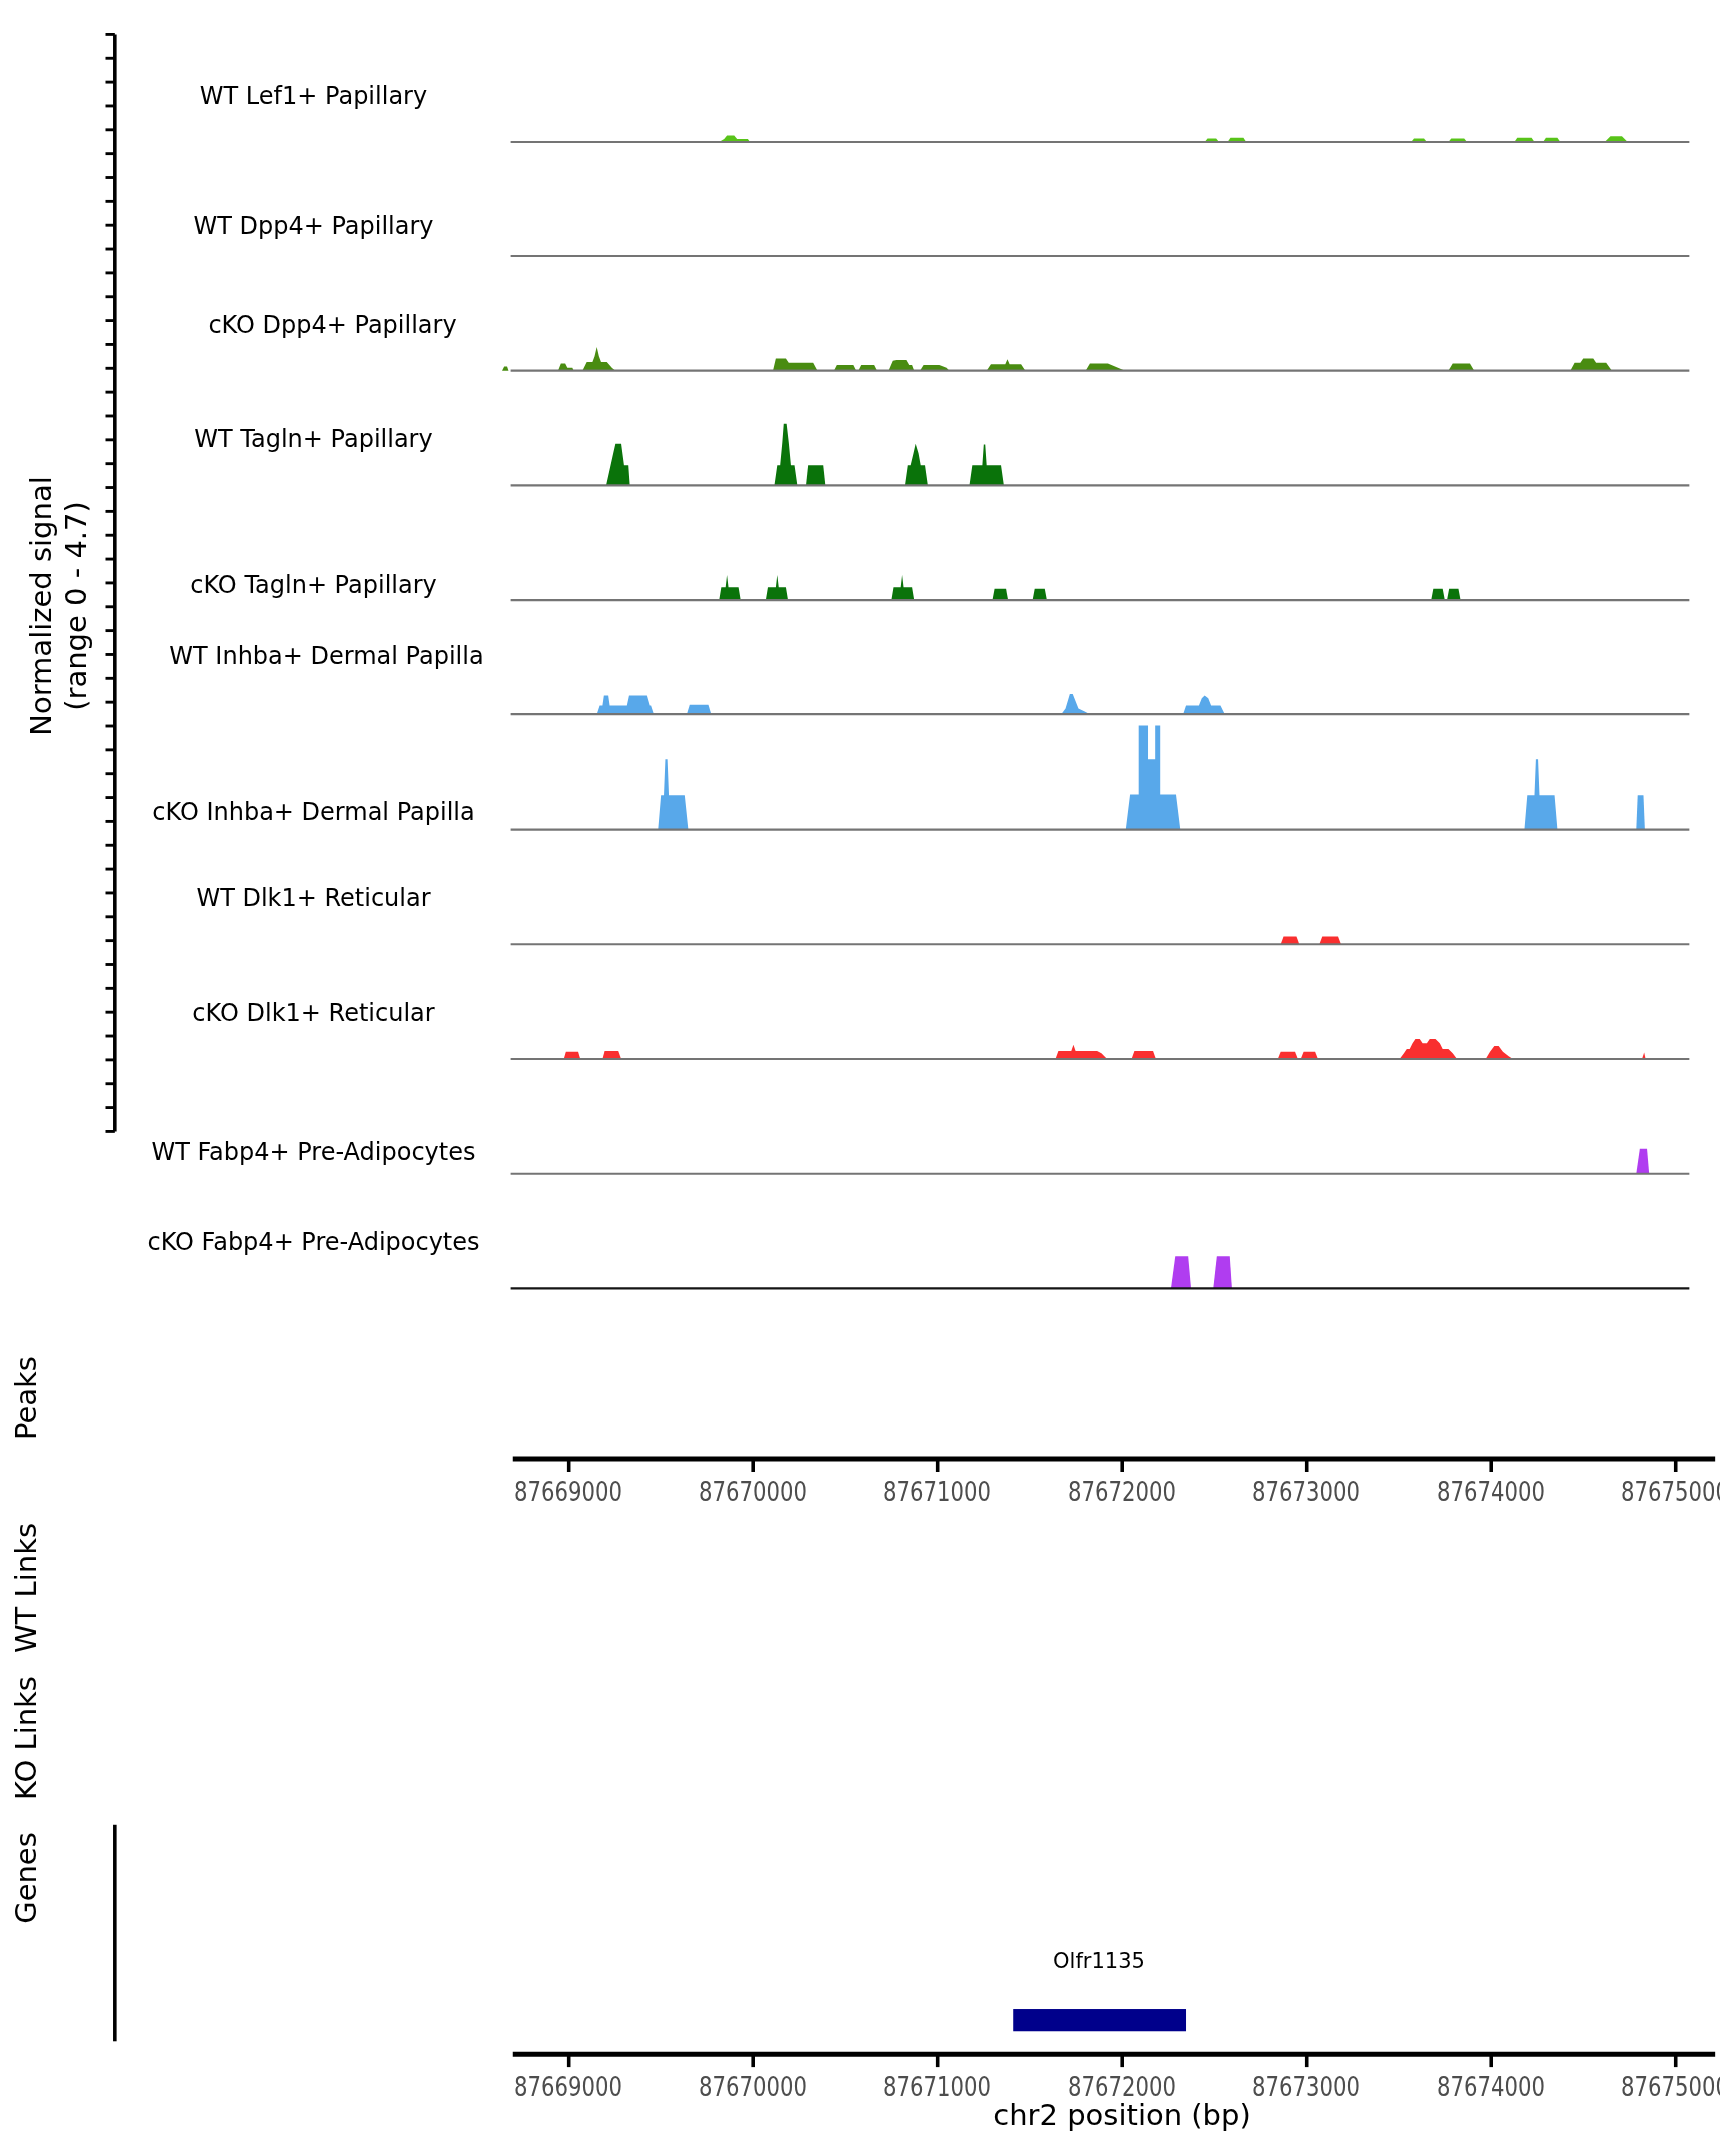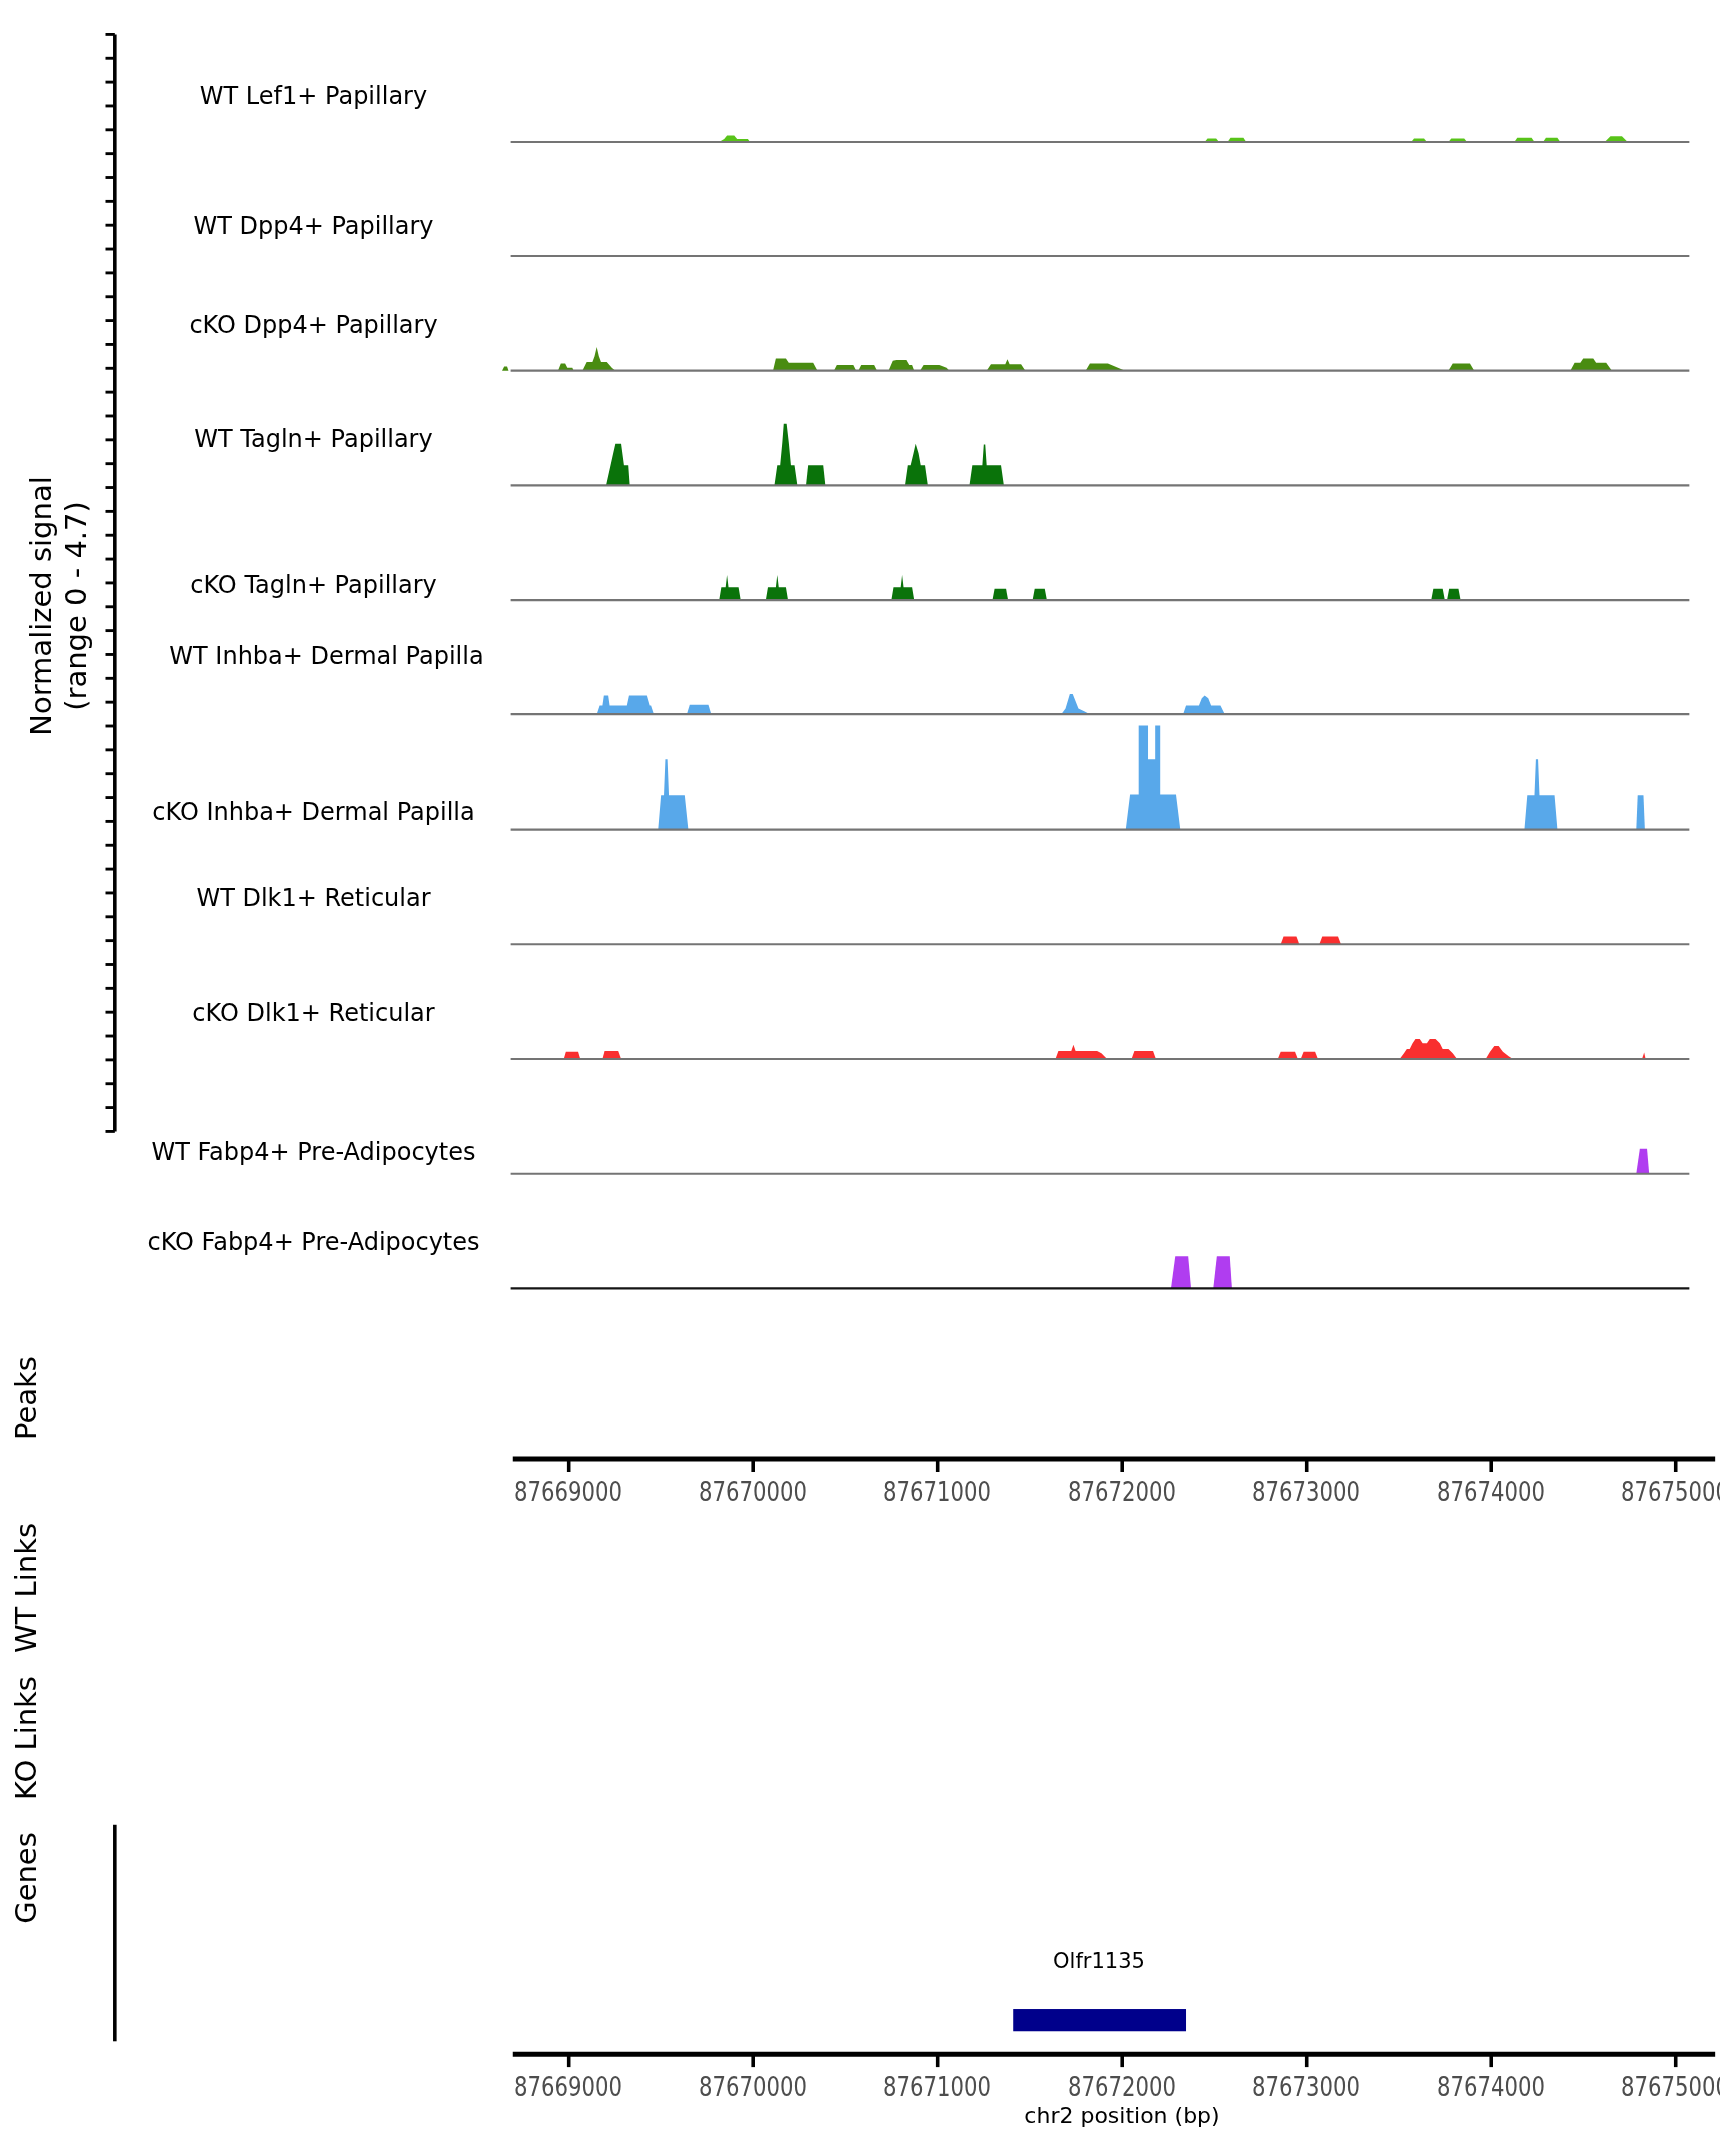--- a/index.html
+++ b/index.html
@@ -8,21 +8,21 @@
   #plot{position:absolute;left:0;top:0;}
   .track-label{position:absolute;left:118px;width:391px;text-align:center;font-size:24px;
                transform:translateY(-50%);color:#000000;white-space:nowrap;}
   .ylabel{position:absolute;left:59px;top:606px;transform:translate(-50%,-50%) rotate(-90deg);
           font-size:29px;color:#000;text-align:center;line-height:1.2;white-space:nowrap;}
   .vlabel{position:absolute;left:26px;transform:translate(-50%,-50%) rotate(-90deg);
           font-size:29px;color:#000;white-space:nowrap;}
   .tick-label{position:absolute;transform:translate(-50%,0) scaleX(0.8);font-size:26.5px;
               color:#4d4d4d;white-space:nowrap;}
   .axis-title{position:absolute;left:1122px;top:2115px;transform:translate(-50%,-50%);
-              font-size:22px;color:#000;white-space:nowrap;}
+              font-size:29px;color:#000;white-space:nowrap;}
   .gene-label{position:absolute;left:1099px;top:1961px;transform:translate(-50%,-50%);
               font-size:21px;color:#000000;white-space:nowrap;}
 </style>
 </head>
 <body>
 
 <div class="canvas">
 
   <svg id="plot" width="1721" height="2151" viewBox="0 0 2400 3000">
       <line x1="160" y1="48" x2="160" y2="1578" stroke="#000000" stroke-width="5"></line>
@@ -159,21 +159,21 @@
     </svg>
 
   <div class="ylabel">
     <div>Normalized signal</div>
     <div>(range 0 - 4.7)</div>
   </div>
 
   <div id="track-labels">
       <div class="track-label" style="top: 96px;">WT Lef1+ Papillary</div>
       <div class="track-label" style="top: 226px;">WT Dpp4+ Papillary</div>
-      <div class="track-label" style="top: 325px;">cKO Dpp4+ Papillary</div>
+      <div class="track-label" style="top: 325px; padding-left: 19px;">cKO Dpp4+ Papillary</div>
       <div class="track-label" style="top: 439px;">WT Tagln+ Papillary</div>
       <div class="track-label" style="top: 554px; margin-top: 31px;">cKO Tagln+ Papillary</div>
       <div class="track-label" style="top: 656px; margin-left: 13px;">WT Inhba+ Dermal Papilla</div>
       <div class="track-label" style="top: 784px; margin-top: 28px;">cKO Inhba+ Dermal Papilla</div>
       <div class="track-label" style="top: 898px;">WT Dlk1+ Reticular</div>
       <div class="track-label" style="top: 1013px;">cKO Dlk1+ Reticular</div>
       <div class="track-label" style="top: 1128px; margin-top: 24px;">WT Fabp4+ Pre-Adipocytes</div>
       <div class="track-label" style="top: 1242px;">cKO Fabp4+ Pre-Adipocytes</div>
     </div>
 

